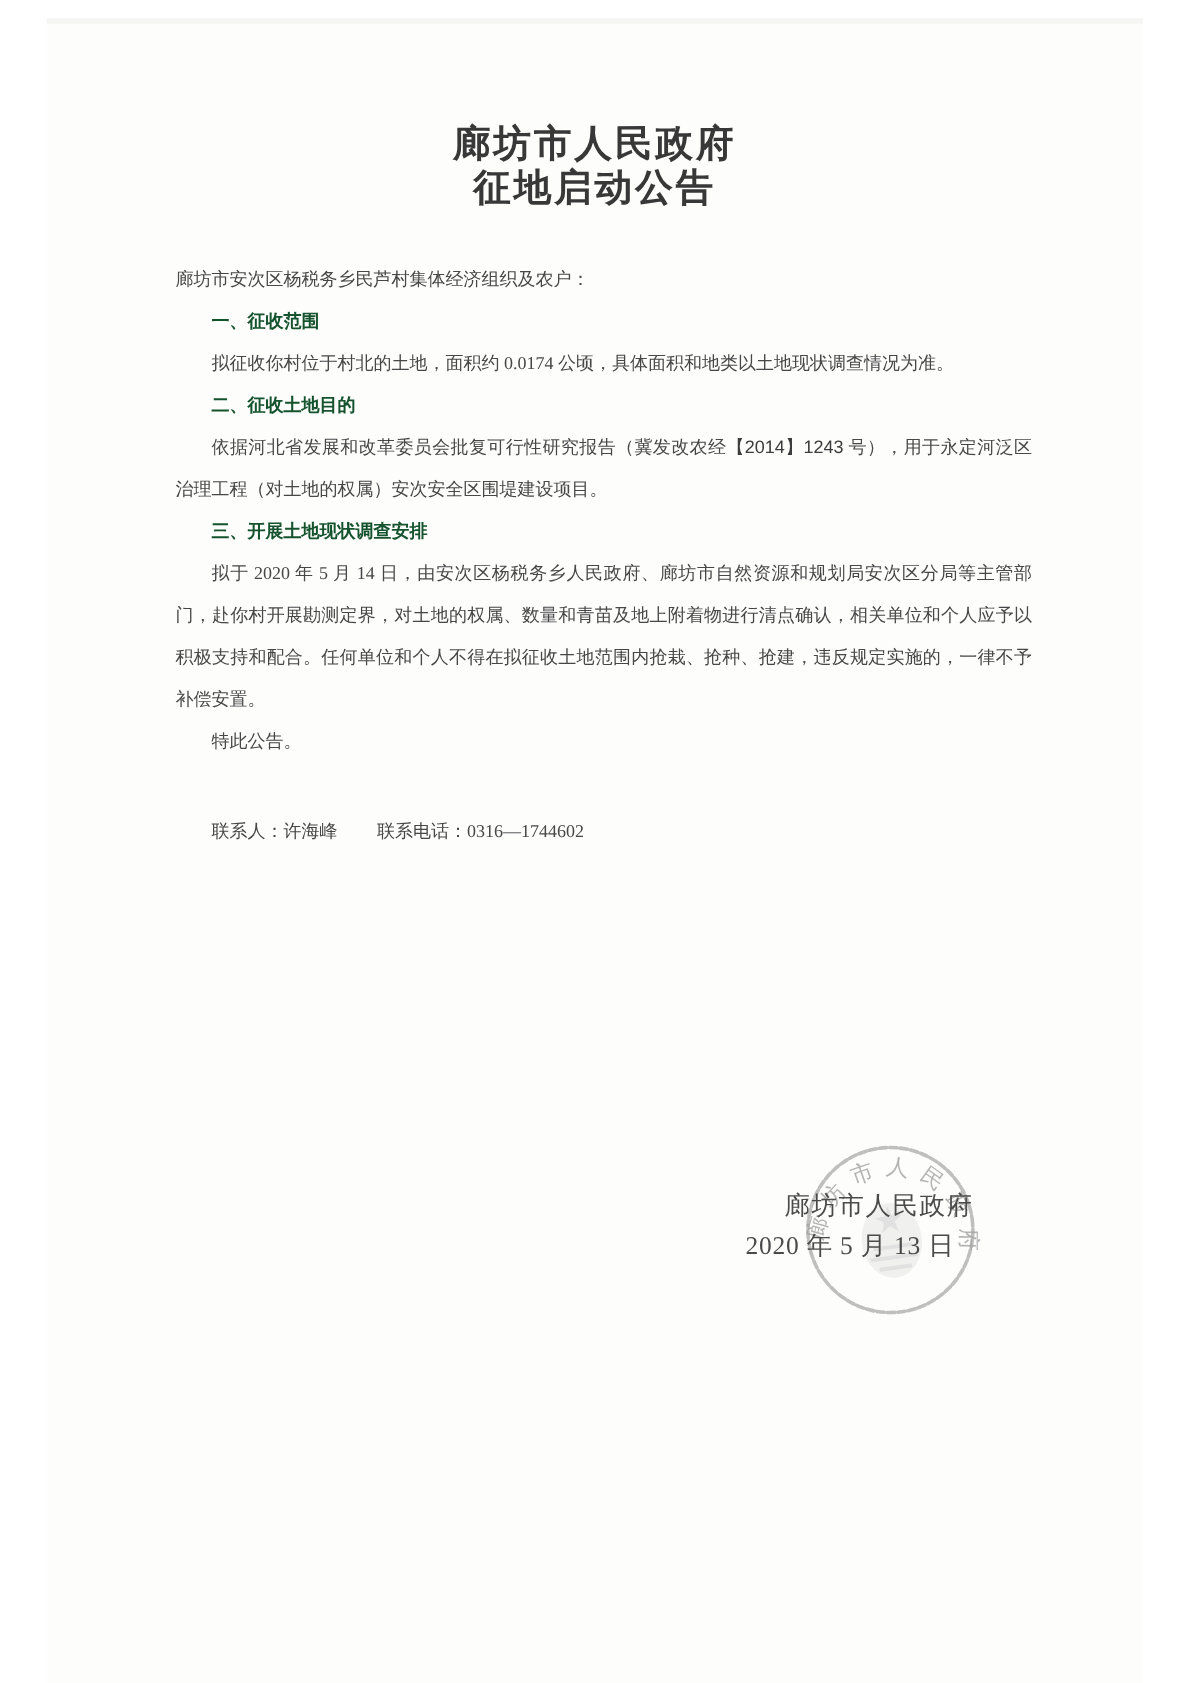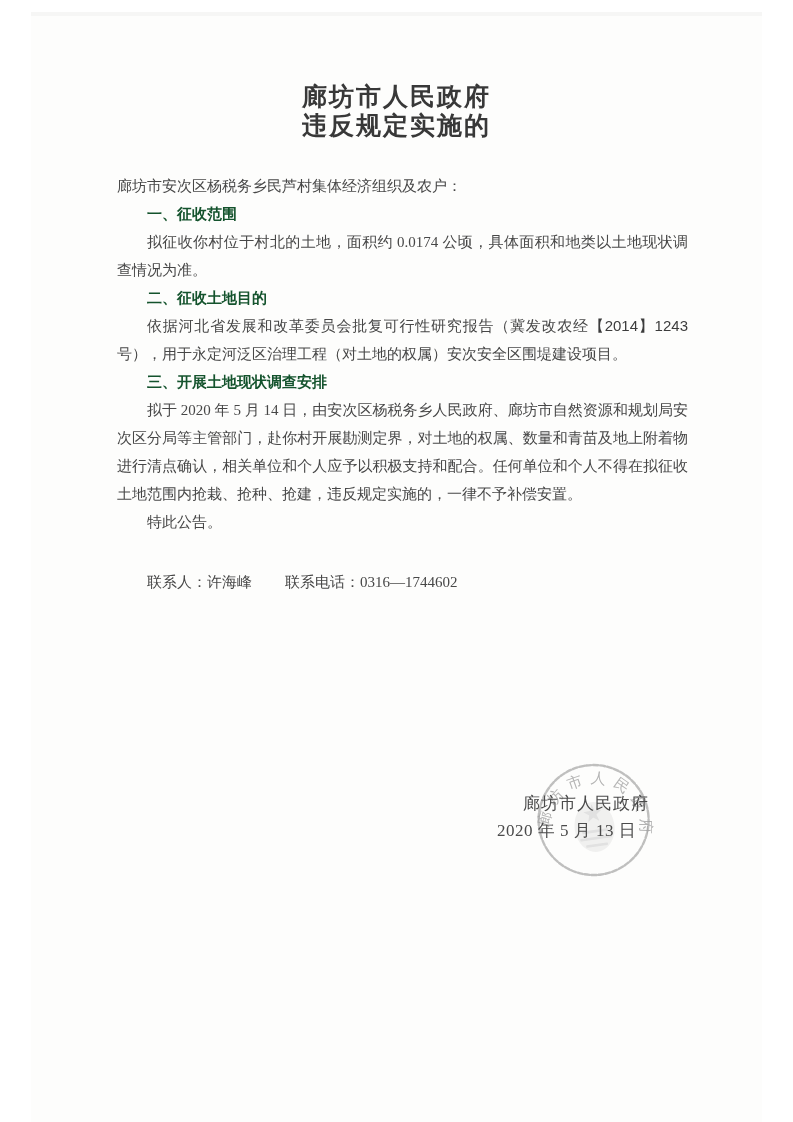--- a/index.html
+++ b/index.html
@@ -21,21 +21,21 @@
     padding-top: 70px;
     text-align: center;
     font-weight: bold;
     font-size: 25px;
     line-height: 29px;
     letter-spacing: 2px;
     color: #383838;
   }
   .content {
     margin: 32px 74px 0 86px;
-    font-size: 15px;
+    font-size: 12px;
     line-height: 28px;
     color: #474747;
     text-align: justify;
   }
   .content p { margin: 0; }
   .indent { text-indent: 2em; }
   .heading {
     font-family: Liberation Serif, serif;
     font-weight: bold;
     color: #14532d;
@@ -71,21 +71,21 @@
   .sig-date   { left: 466px; top: 807px; letter-spacing: 0.5px; }
 </style>
 </head>
 <body>
 
 <div class="page">
   <div class="scan-edge"></div>
 
   <div class="doc-title">
     <div>廊坊市人民政府</div>
-    <div>违反规定实施的</div>
+    <div>征地启动公告</div>
   </div>
 
   <div class="content">
     <p class="salutation">廊坊市安次区杨税务乡民芦村集体经济组织及农户：</p>
 
     <p class="heading">一、征收范围</p>
     <p class="indent">拟征收你村位于村北的土地，面积约 0.0174 公顷，具体面积和地类以土地现状调查情况为准。</p>
 
     <p class="heading">二、征收土地目的</p>
     <p class="indent"><span>依据河北省发展和改革委员会批复可行性研究报告（冀发改农经</span><span class="ref">【2014】1243</span><span> 号），用于永定河泛区治理工程（对土地的权属）安次安全区围堤建设项目。</span></p>

